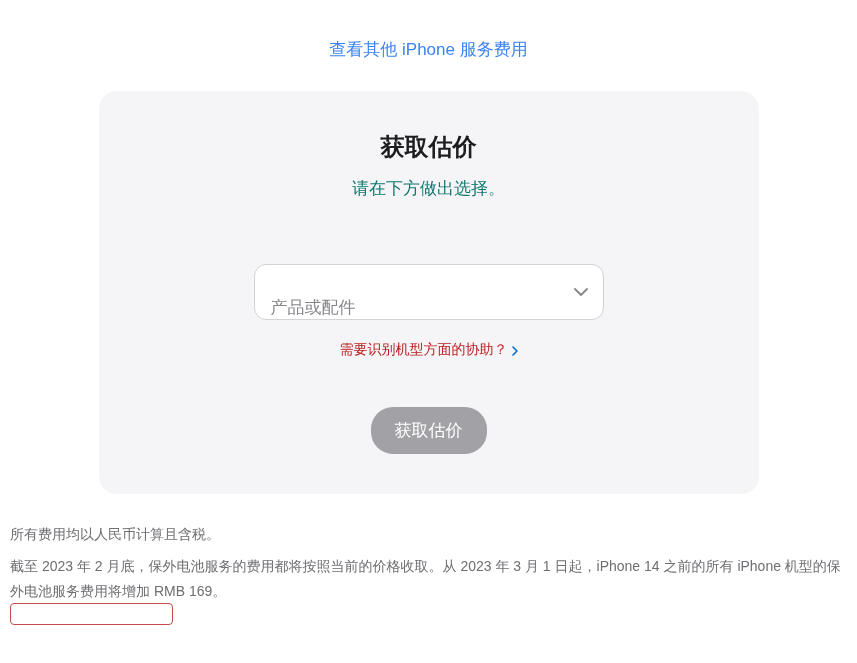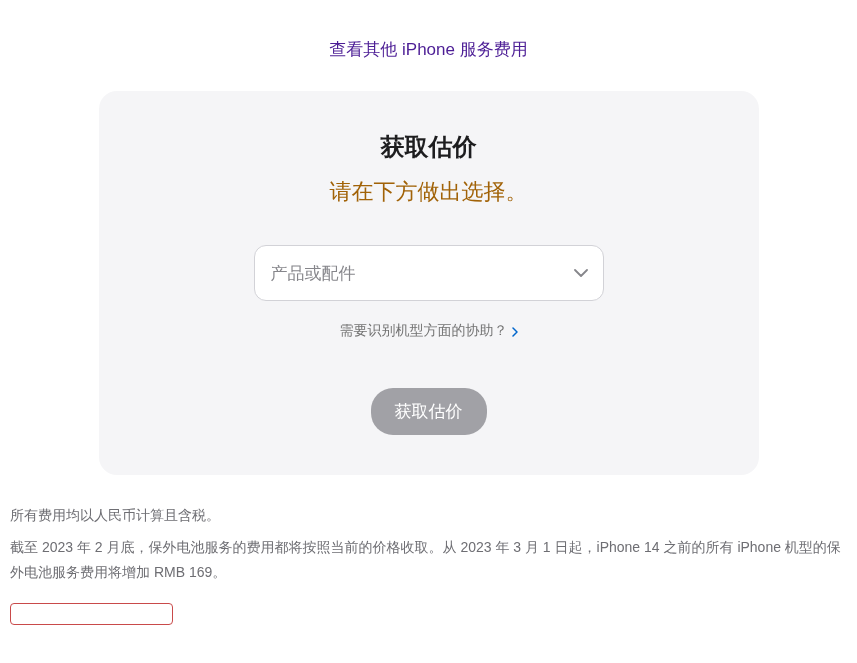--- a/index.html
+++ b/index.html
@@ -13,62 +13,62 @@
       width: 857px;
       height: 663px;
       position: relative;
     }
     .top-link {
       text-align: center;
       padding-top: 38px;
       padding-bottom: 30px;
     }
     .top-link a {
-      color: #4c1d95;
+      color: #3b82f6;
       text-decoration: none;
       font-size: 17px;
       cursor: pointer;
       margin-top: 7px;
     }
     .card {
       background: #f5f5f7;
       border-radius: 18px;
       margin: 0 auto;
       width: 660px;
       padding: 40px 50px 40px 50px;
       text-align: center;
     }
     .card-title {
       font-size: 24px;
       font-weight: 600;
       color: #1d1d1f;
       margin-bottom: 14px;
     }
     .card-subtitle {
-      font-size: 22px;
-      color: #a16207;
-      margin-bottom: 38px;
+      font-size: 17px;
+      color: #0f766e;
+      margin-bottom: 64px;
     }
     .select-wrapper {
       position: relative;
       width: 350px;
       margin: 0 auto 20px auto;
     }
     .select-field {
       width: 100%;
       height: 56px;
       background: #fff;
       border: 1px solid #d2d2d7;
       border-radius: 12px;
       padding: 0 44px 0 16px;
       font-size: 17px;
       color: #86868b;
       text-align: left;
       display: flex;
-      align-items: center;
+      align-items: flex-end;
       cursor: pointer;
       appearance: none;
       font-family: Liberation Serif, serif;
       -webkit-appearance: none;
     }
     .chevron {
       position: absolute;
       right: 16px;
       top: 50%;
       transform: translateY(-50%);
@@ -76,21 +76,21 @@
       color: #86868b;
     }
     .chevron svg {
       width: 14px;
       height: 8px;
       display: block;
     }
     .help-link {
       display: inline-flex;
       align-items: center;
-      color: #737373;
+      color: #b91c1c;
       text-decoration: none;
       font-size: 14px;
       margin-top: 0px;
       margin-bottom: 48px;
       cursor: pointer;
     }
     .help-link .chev-right {
       margin-left: 4px;
     }
     .help-link svg {

